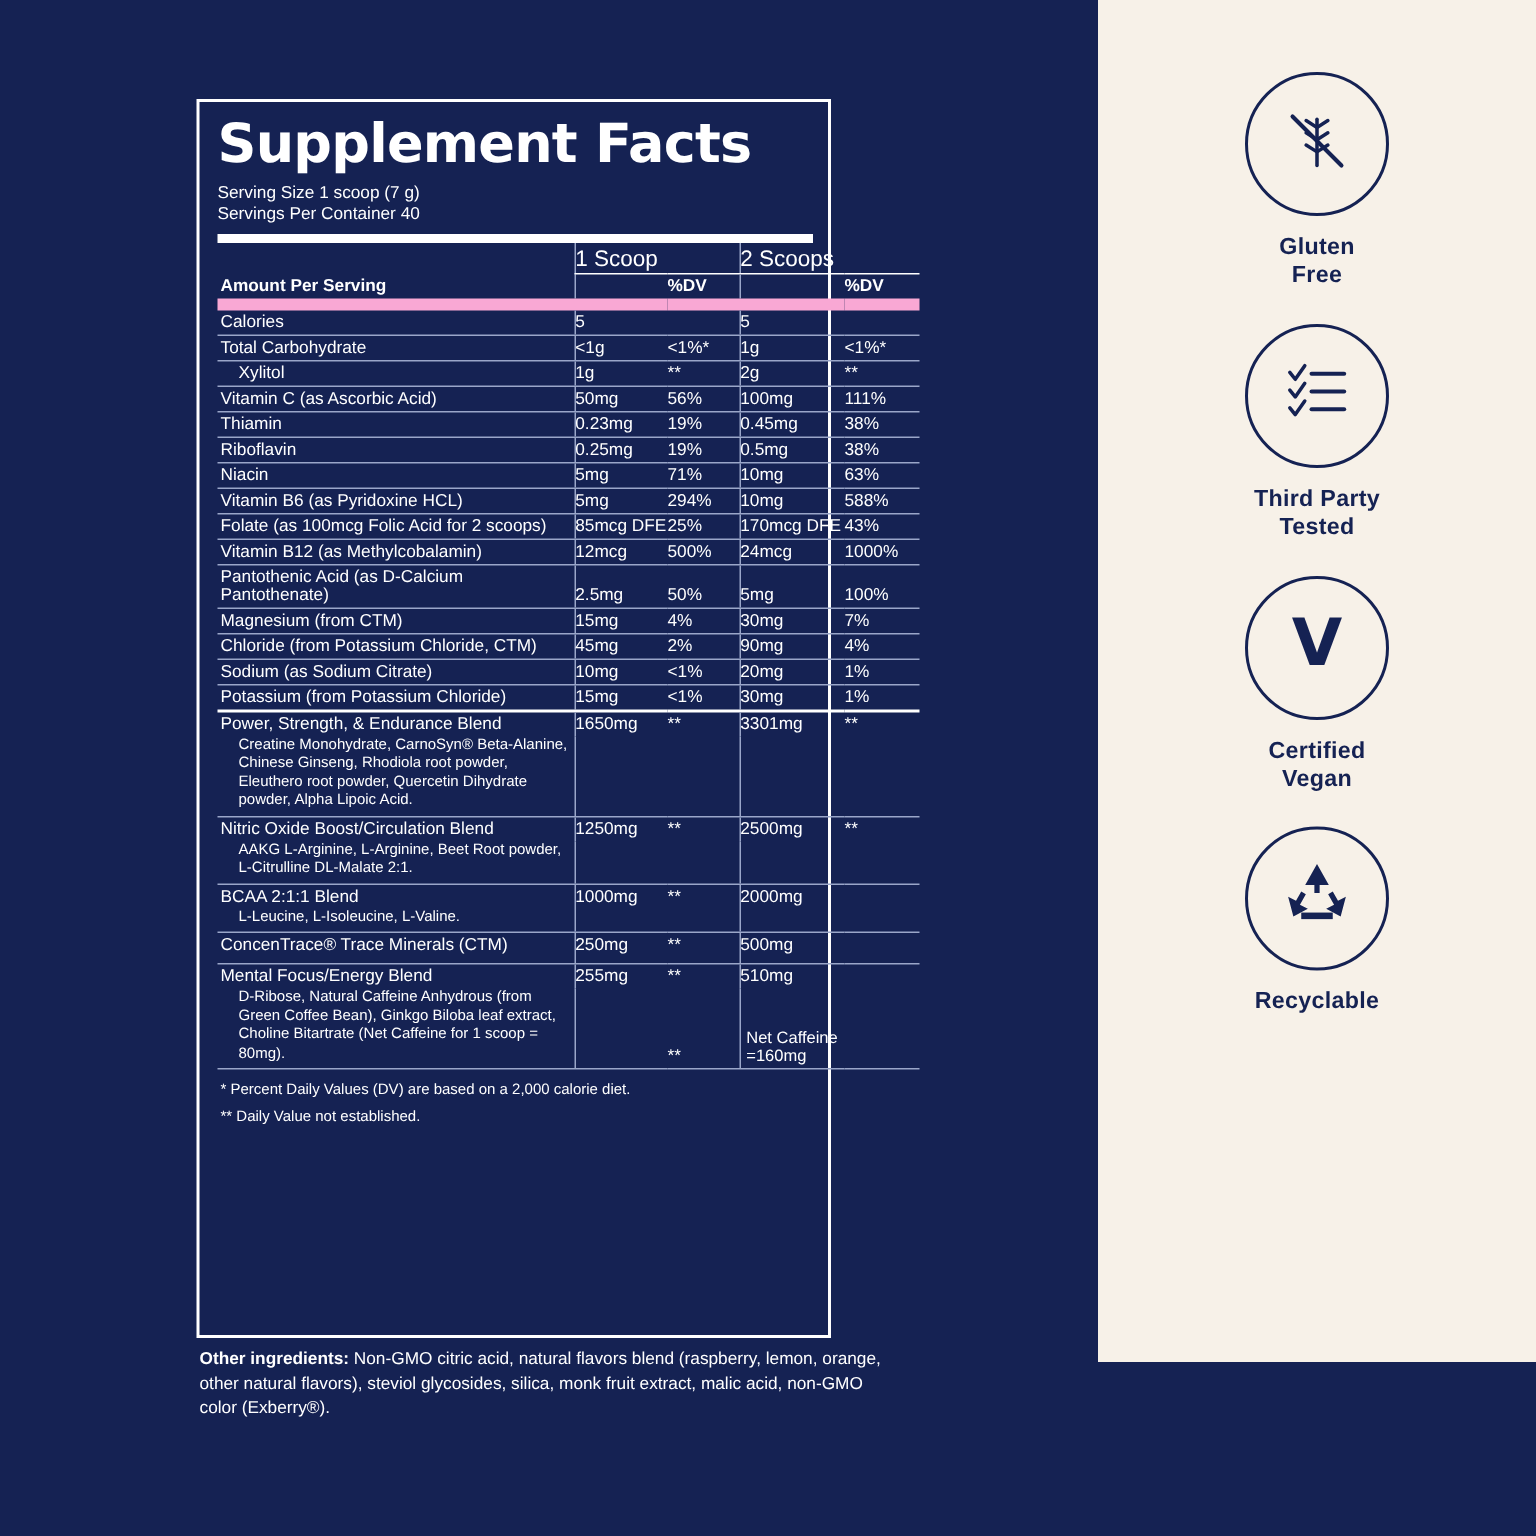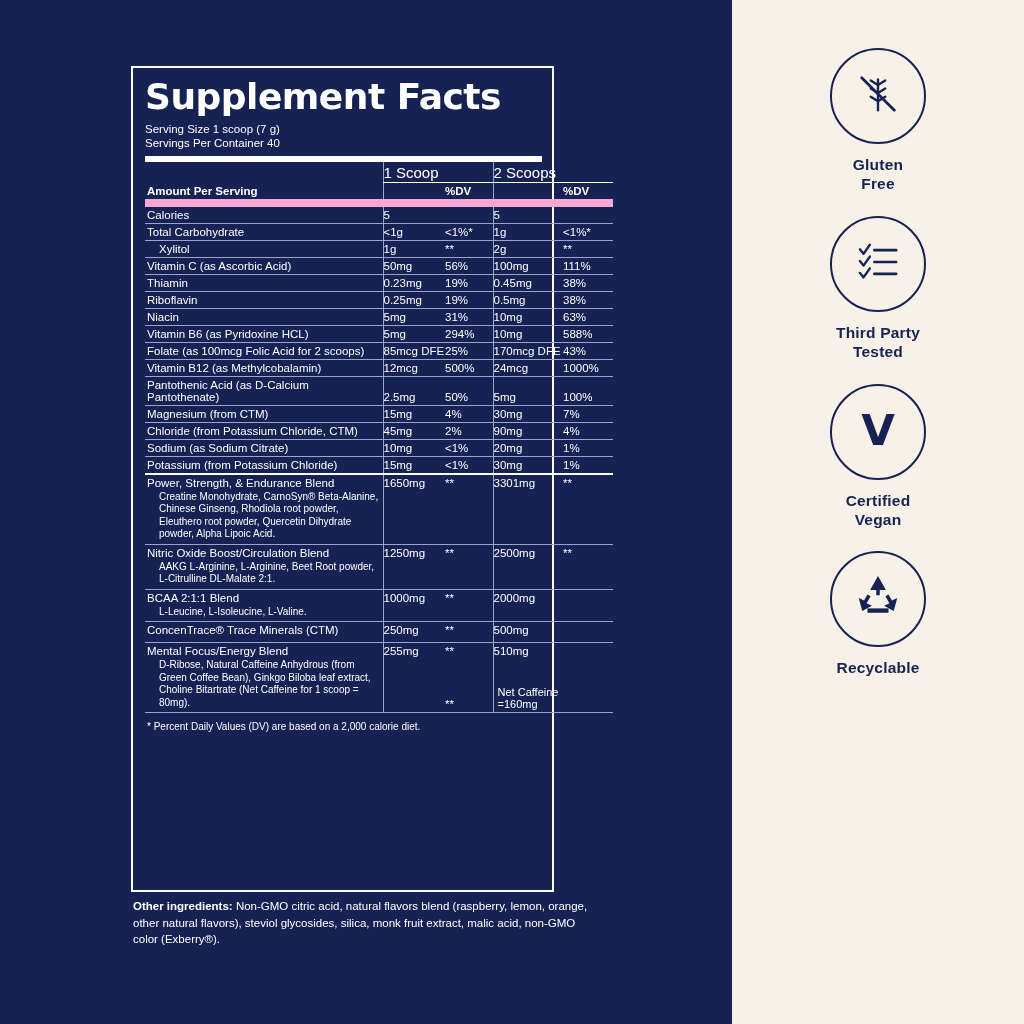--- a/index.html
+++ b/index.html
@@ -105,21 +105,21 @@
     left: 133px; top: 898px;
     width: 470px;
     color: #ffffff;
     font-size: 11.5px;
     line-height: 1.45;
   }
   .other-ing b { font-weight: bold; }
 
   
   .right-panel {
-    width: 292px; height: 1024px;
+    width: 292px; height: 908px;
     background: #f7f1e8;
     flex: 0 0 292px;
     display: flex;
     flex-direction: column;
     align-items: center;
     padding-top: 48px;
   }
   .badge {
     display: flex;
     flex-direction: column;
@@ -222,21 +222,21 @@
               <tr class="nutr">
                 <td class="col-name">Riboflavin</td>
                 <td class="col-a1 vline-l">0.25mg</td>
                 <td class="col-a2">19%</td>
                 <td class="col-b1 vline-l">0.5mg</td>
                 <td class="col-b2">38%</td>
               </tr>
               <tr class="nutr">
                 <td class="col-name">Niacin</td>
                 <td class="col-a1 vline-l">5mg</td>
-                <td class="col-a2">31%</td>
+                <td class="col-a2">71%</td>
                 <td class="col-b1 vline-l">10mg</td>
                 <td class="col-b2">63%</td>
               </tr>
               <tr class="nutr">
                 <td class="col-name">Vitamin B6 (as Pyridoxine HCL)</td>
                 <td class="col-a1 vline-l">5mg</td>
                 <td class="col-a2">294%</td>
                 <td class="col-b1 vline-l">10mg</td>
                 <td class="col-b2">588%</td>
               </tr>
@@ -359,20 +359,21 @@
                 <td class="col-a1 vline-l"></td>
                 <td class="col-a2" style="vertical-align:bottom">**</td>
                 <td class="col-b1 vline-l" style="vertical-align:bottom;white-space:pre-line;font-size:11px;text-align:left;padding-left:4px">Net Caffeine
 =160mg</td>
                 <td class="col-b2"></td>
               </tr>
             </tbody>
         </table>
 
         <div class="footnote">* Percent Daily Values (DV) are based on a 2,000 calorie diet.</div>
+        <div class="footnote" style="margin-top:3px">** Daily Value not established.</div>
       </div>
     </div>
 
     <div class="other-ing">
       <b>Other ingredients:</b><span> Non-GMO citric acid, natural flavors blend (raspberry, lemon, orange, other natural flavors), steviol glycosides, silica, monk fruit extract, malic acid, non-GMO color (Exberry®).</span>
     </div>
   </div>
 
   <div class="right-panel">
 

